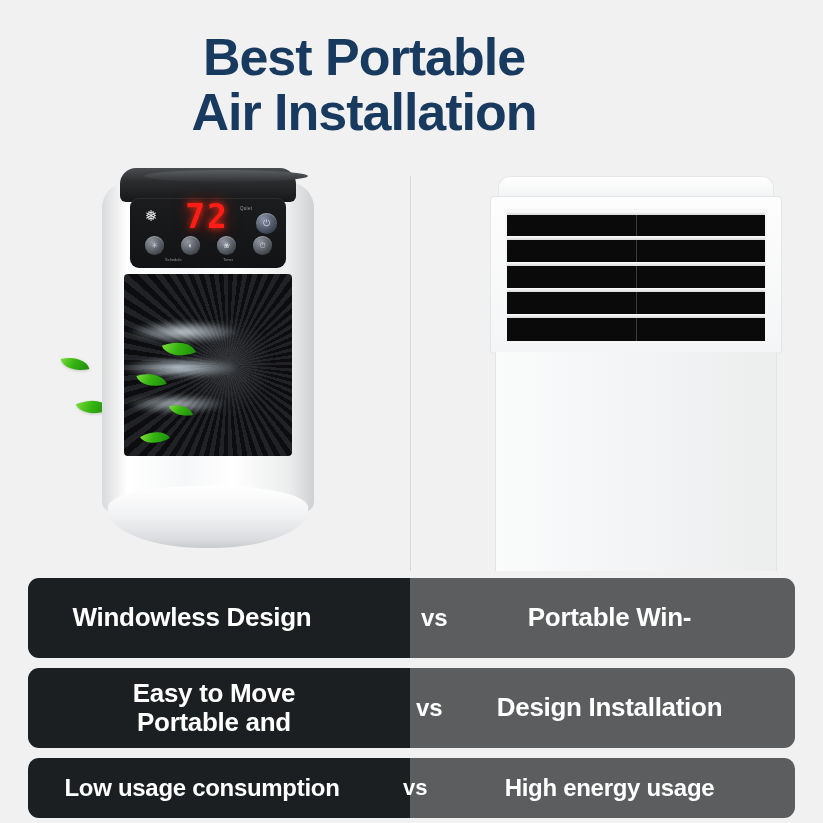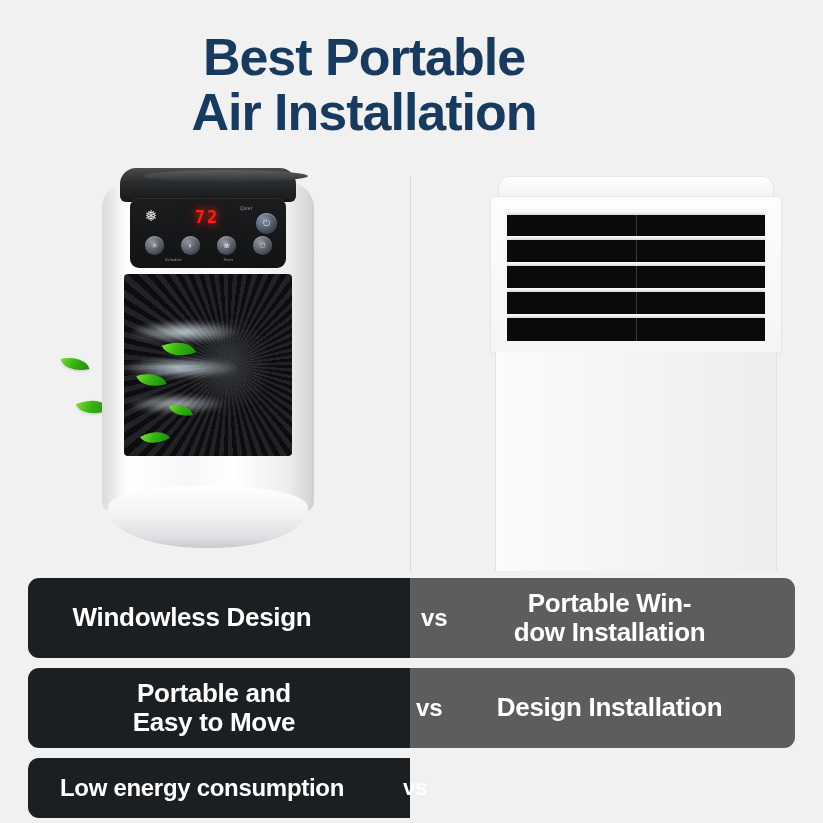--- a/index.html
+++ b/index.html
@@ -129,21 +129,21 @@
   }
   .led {
     position: absolute;
     left: 48px;
     top: 6px;
     width: 58px;
     height: 26px;
     color: #ff1d16;
     font-family: "DejaVu Sans Mono", monospace;
     font-weight: bold;
-    font-size: 17px;
+    font-size: 33px;
     line-height: 26px;
     text-align: center;
     letter-spacing: 2px;
     text-shadow: 0 0 7px rgba(255,40,20,.95), 0 0 16px rgba(255,30,10,.6);
   }
   .quiet-label {
     position: absolute;
     left: 110px;
     top: 8px;
     width: 44px;
@@ -438,40 +438,42 @@
   <div class="bars">
 
     <div class="bar">
       <div class="bar-left pad-r1">
         <div class="bar-text">Windowless Design</div>
       </div>
       <div class="vs vs-1">vs</div>
       <div class="bar-right">
         <div class="bar-text">
           <div>Portable Win-</div>
-          <div>dow Installation</div>
         </div>
       </div>
     </div>
 
     <div class="bar">
       <div class="bar-left">
         <div class="bar-text">
+          <div>Easy to Move</div>
           <div>Portable and</div>
-          <div>Easy to Move</div>
         </div>
       </div>
       <div class="vs vs-2">vs</div>
       <div class="bar-right">
         <div class="bar-text">Design Installation</div>
       </div>
     </div>
 
     <div class="bar short">
       <div class="bar-left pad-r3">
-        <div class="bar-text">Low energy consumption</div>
+        <div class="bar-text">Low usage consumption</div>
       </div>
       <div class="vs vs-3">vs</div>
+      <div class="bar-right">
+        <div class="bar-text">High energy usage</div>
+      </div>
     </div>
 
   </div>
 
 </div>
 
 </body></html>

